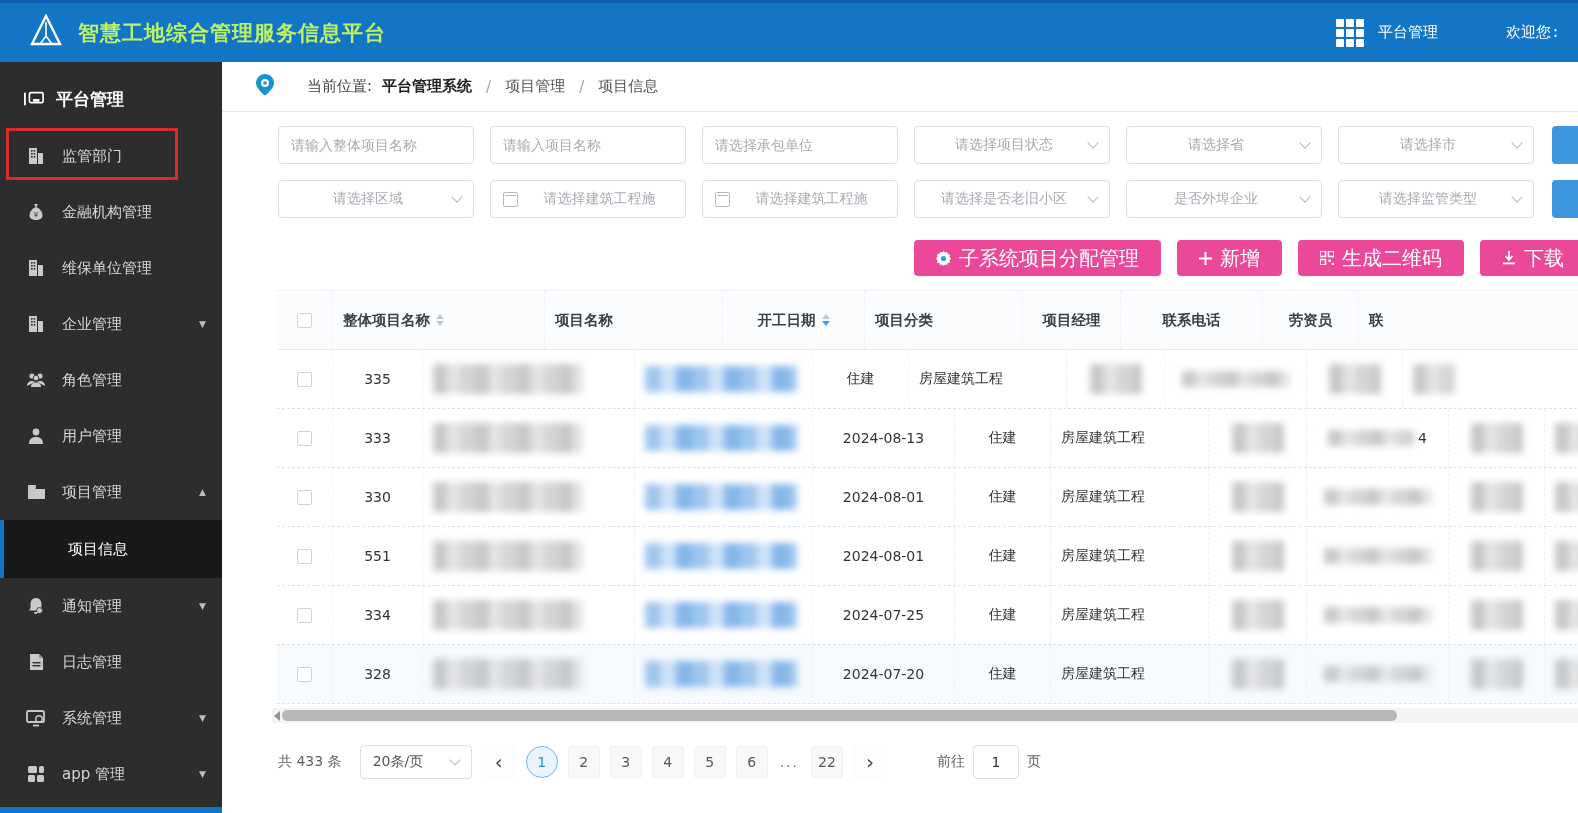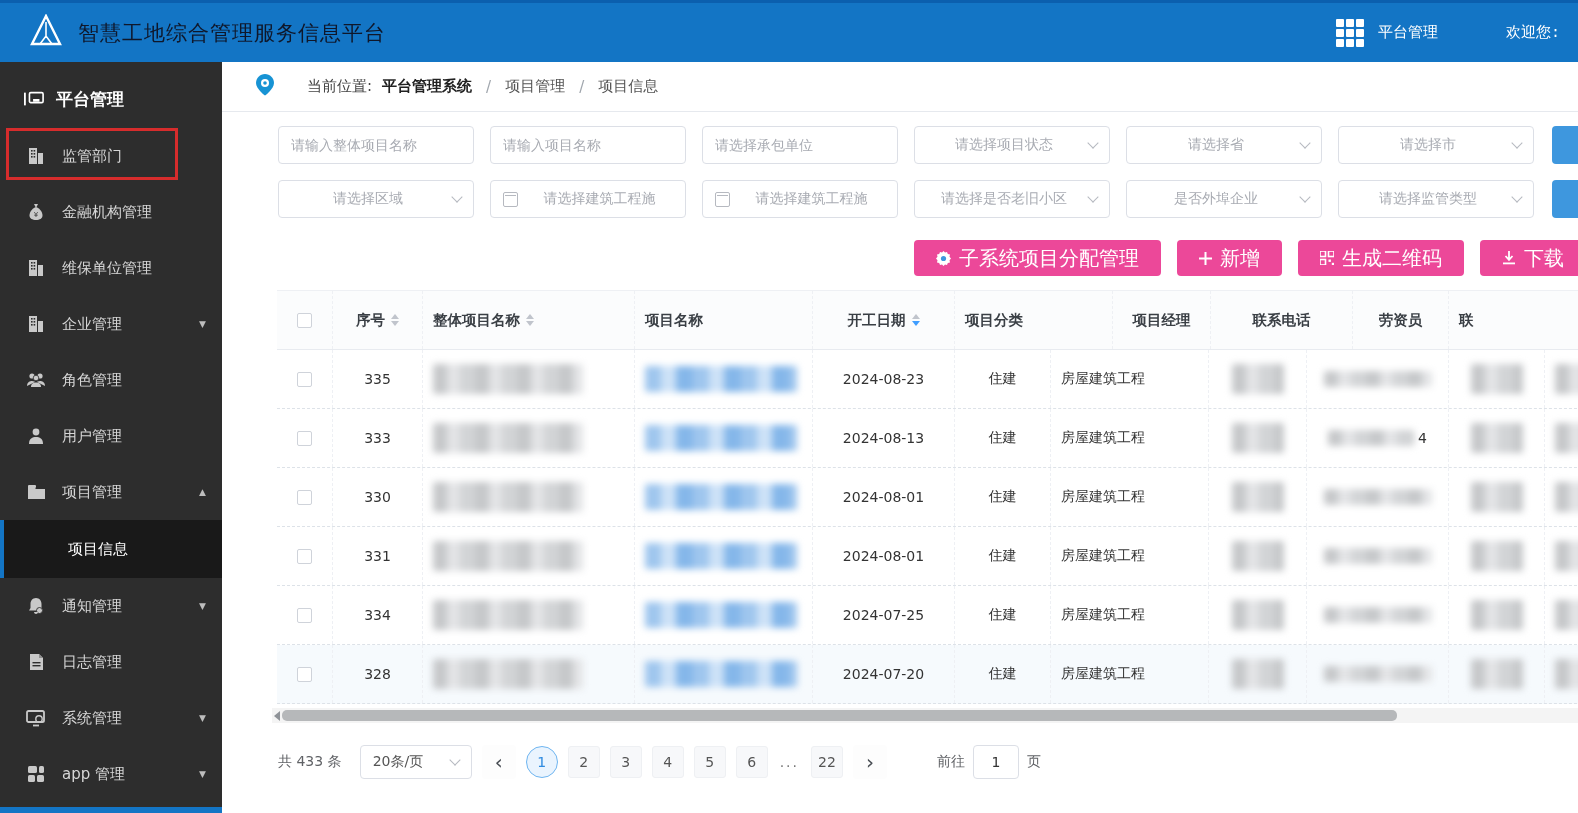--- a/index.html
+++ b/index.html
@@ -2,21 +2,21 @@
 <html><head>
 <meta charset="utf-8">
 <style>
   * { margin:0; padding:0; box-sizing:border-box; }
   html,body { width:1578px; height:813px; overflow:hidden; }
   body { font-family:"DejaVu Sans","Liberation Sans",sans-serif; background:#fff; position:relative; font-size:14px; color:#333; }
 
   
   .topbar { position:absolute; top:0; left:0; width:1578px; height:62px; background:#1375c5; border-top:3px solid #0b5fae; display:flex; align-items:center; justify-content:space-between; padding:0 18px 0 28px; z-index:20; }
   .brand { display:flex; align-items:center; gap:14px; }
-  .brand-title { color:#0f172a; font-size:21px; font-weight:normal; letter-spacing:1px; }
+  .brand-title { color:#bef264; font-size:21px; font-weight:bold; letter-spacing:1px; }
   .topbar-right { display:flex; align-items:center; gap:10px; color:#fff; }
   .grid9 { display:grid; grid-template-columns:repeat(3,8px); grid-template-rows:repeat(3,8px); gap:2px; margin-right:4px; }
   .grid9 span { background:#fff; border-radius:1px; }
   .top-nav-label { font-size:15px; color:#fff; }
   .welcome { font-size:15px; color:#fff; margin-left:58px; white-space:nowrap;font-family:Liberation Mono, monospace; }
 
   
   .sidebar { position:absolute; top:62px; left:0; width:222px; height:751px; background:#2d2d2d; z-index:15; }
   .side-head { height:58px; display:flex; align-items:center; gap:12px; padding-left:24px; color:#fff; font-size:17px; font-weight:bold; margin-top:8px; position:relative; }
   .red-annotation { position:absolute; left:6px; top:66px; width:172px; height:52px; border:3px solid #d62c2c; z-index:30; pointer-events:none; }
@@ -405,27 +405,20 @@
         <span>下载</span>
       </button>
     </div>
   </div>
 
   <div class="tablewrap">
     <div class="trow thead">
       <div class="cell c-check">
           <span class="checkbox"></span>
         </div>
-      <div class="cell c-seq">
-          <span>序号</span>
-          <span class="sort">
-            <i class="up"></i>
-            <i class="down"></i>
-          </span>
-        </div>
       <div class="cell c-overall">
           <span>整体项目名称</span>
           <span class="sort">
             <i class="up"></i>
             <i class="down"></i>
           </span>
         </div>
       <div class="cell c-name">
           <span>项目名称</span>
         </div>
@@ -461,23 +454,20 @@
           </div>
         <div class="cell c-seq">
             <span>335</span>
           </div>
         <div class="cell c-overall">
             <span class="redact gray"></span>
           </div>
         <div class="cell c-name">
             <span class="redact blue"></span>
           </div>
-        <div class="cell c-date">
-            <span>2024-08-23</span>
-          </div>
         <div class="cell c-sup">
             <span>住建</span>
           </div>
         <div class="cell c-cat">
             <span>房屋建筑工程</span>
           </div>
         <div class="cell c-mgr">
             <span class="redact gray sm"></span>
           </div>
         <div class="cell c-phone">
@@ -562,21 +552,21 @@
         <div class="cell c-last">
             <span class="redact gray half"></span>
           </div>
       </div>
 
       <div class="trow">
         <div class="cell c-check">
             <span class="checkbox"></span>
           </div>
         <div class="cell c-seq">
-            <span>331</span>
+            <span>551</span>
           </div>
         <div class="cell c-overall">
             <span class="redact gray"></span>
           </div>
         <div class="cell c-name">
             <span class="redact blue"></span>
           </div>
         <div class="cell c-date">
             <span>2024-08-01</span>
           </div>

